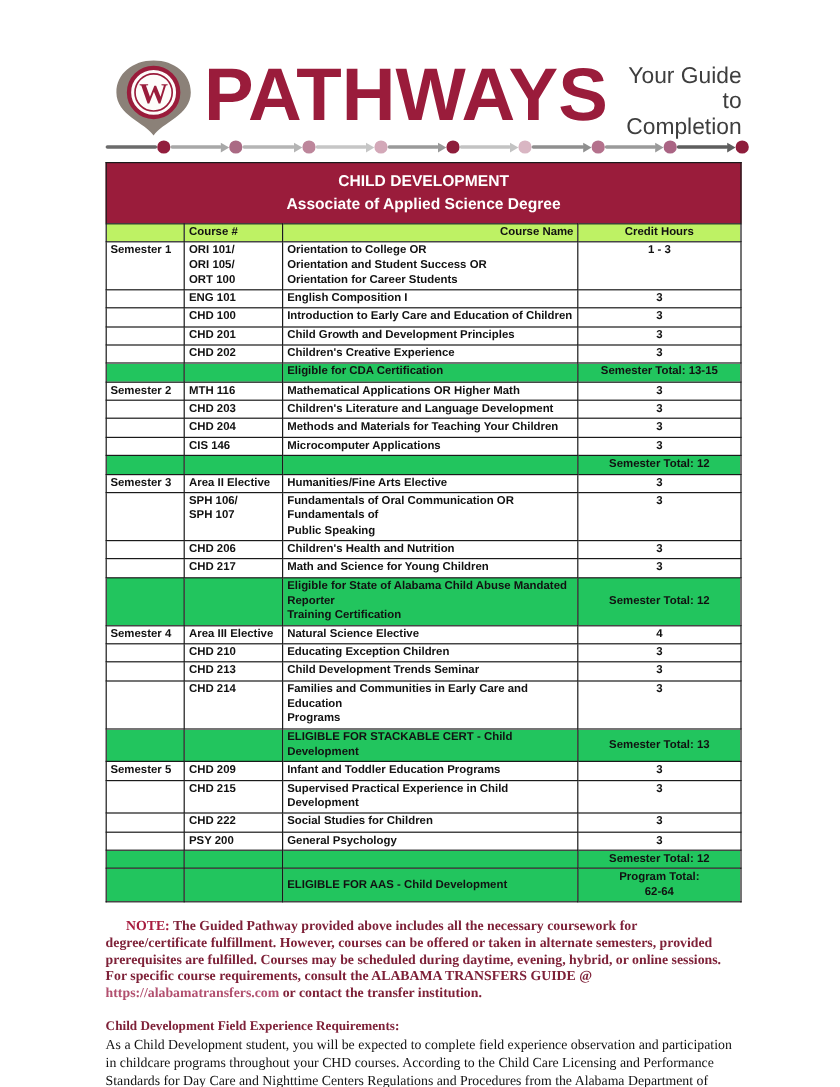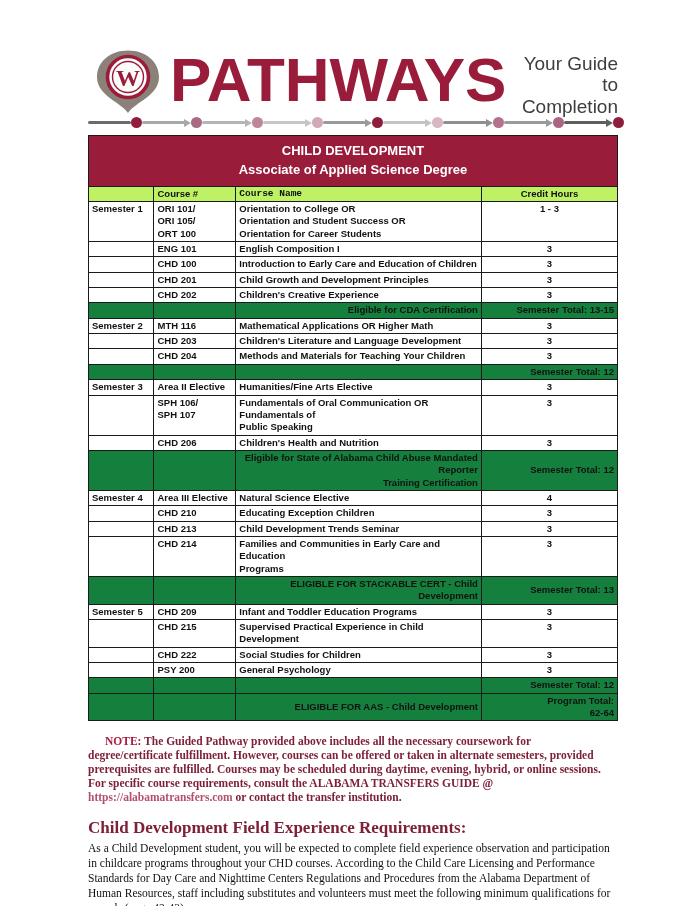--- a/index.html
+++ b/index.html
@@ -42,33 +42,33 @@
   table.courses td {
     border:1px solid #1a1a1a; padding:1px 3px; font-size:9.5px; font-weight:700;
     color:#111; vertical-align:top; line-height:1.3; white-space:pre-line;
     overflow:hidden;
   }
   table.courses thead td { background:#bef264; }
   td.col-sem { width:64px; }
   td.col-course { width:80px; }
   td.col-name { width:240px; }
   td.col-credit { width:133px; text-align:center; }
-  thead td.col-name { text-align:left;font-family:Liberation Mono, monospace; }
-  tr.special td { background:#15803d; vertical-align:middle;text-align:right; }
+  thead td.col-name { text-align:right; }
+  tr.special td { background:#22c55e; vertical-align:middle; }
 
   
   .note-para {
     margin-top:13px; font-family:"Liberation Serif", serif; font-weight:700;
     font-size:11.5px; line-height:1.22; color:#7e2138;
   }
   .note-label { color:#a81d40;margin-left:17px; }
   .note-link { color:#b2506f; text-decoration:none;margin-top:15px; }
   .field-heading {
     margin-top:14px; font-family:"Liberation Serif", serif; font-weight:700;
-    font-size:17px; color:#7e2138;
+    font-size:11px; color:#7e2138;
   }
   .body-para {
     margin-top:3px; font-family:"Liberation Serif", serif; font-weight:400;
     font-size:11.5px; line-height:1.3; color:#111;
   }
 </style>
 </head>
 <body>
 
 <div class="page">
@@ -201,20 +201,26 @@
             <td class="col-course">CHD 203</td>
             <td class="col-name">Children's Literature and Language Development</td>
             <td class="col-credit">3</td>
           </tr>
           <tr>
             <td class="col-sem"></td>
             <td class="col-course">CHD 204</td>
             <td class="col-name">Methods and Materials for Teaching Your Children</td>
             <td class="col-credit">3</td>
           </tr>
+          <tr>
+            <td class="col-sem"></td>
+            <td class="col-course">CIS 146</td>
+            <td class="col-name">Microcomputer Applications</td>
+            <td class="col-credit">3</td>
+          </tr>
           <tr class="special">
             <td class="col-sem"></td>
             <td class="col-course"></td>
             <td class="col-name"></td>
             <td class="col-credit">Semester Total: 12</td>
           </tr>
           <tr>
             <td class="col-sem">Semester 3</td>
             <td class="col-course">Area II Elective</td>
             <td class="col-name">Humanities/Fine Arts Elective</td>
@@ -227,20 +233,26 @@
             <td class="col-name">Fundamentals of Oral Communication OR Fundamentals of
 Public Speaking</td>
             <td class="col-credit">3</td>
           </tr>
           <tr>
             <td class="col-sem"></td>
             <td class="col-course">CHD 206</td>
             <td class="col-name">Children's Health and Nutrition</td>
             <td class="col-credit">3</td>
           </tr>
+          <tr>
+            <td class="col-sem"></td>
+            <td class="col-course">CHD 217</td>
+            <td class="col-name">Math and Science for Young Children</td>
+            <td class="col-credit">3</td>
+          </tr>
           <tr class="special">
             <td class="col-sem"></td>
             <td class="col-course"></td>
             <td class="col-name">Eligible for State of Alabama Child Abuse Mandated Reporter
 Training Certification</td>
             <td class="col-credit">Semester Total: 12</td>
           </tr>
           <tr>
             <td class="col-sem">Semester 4</td>
             <td class="col-course">Area III Elective</td>

